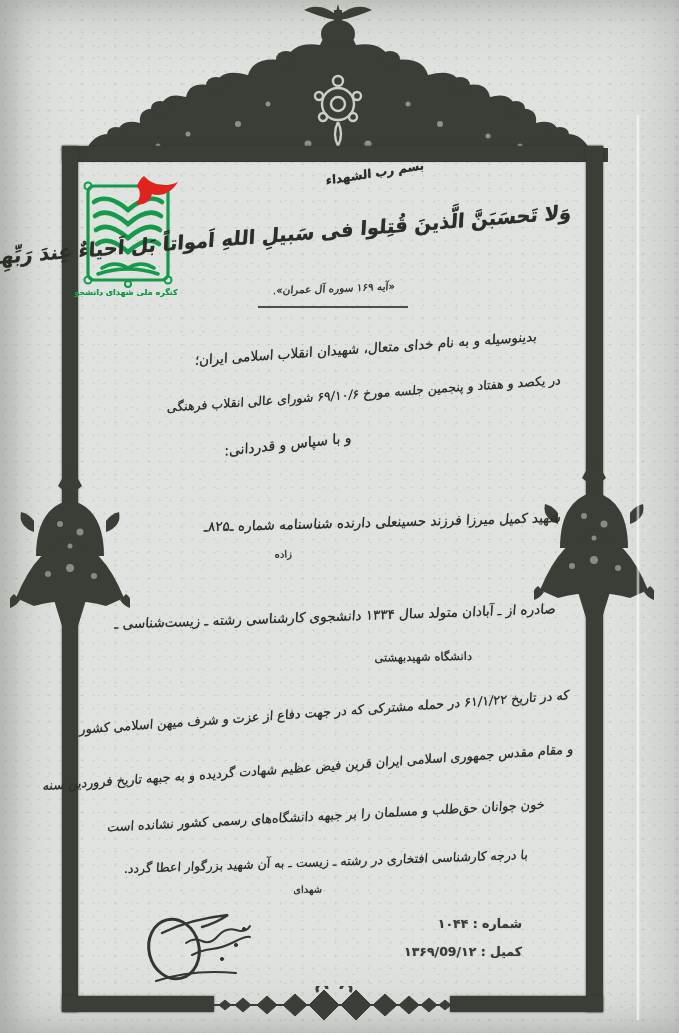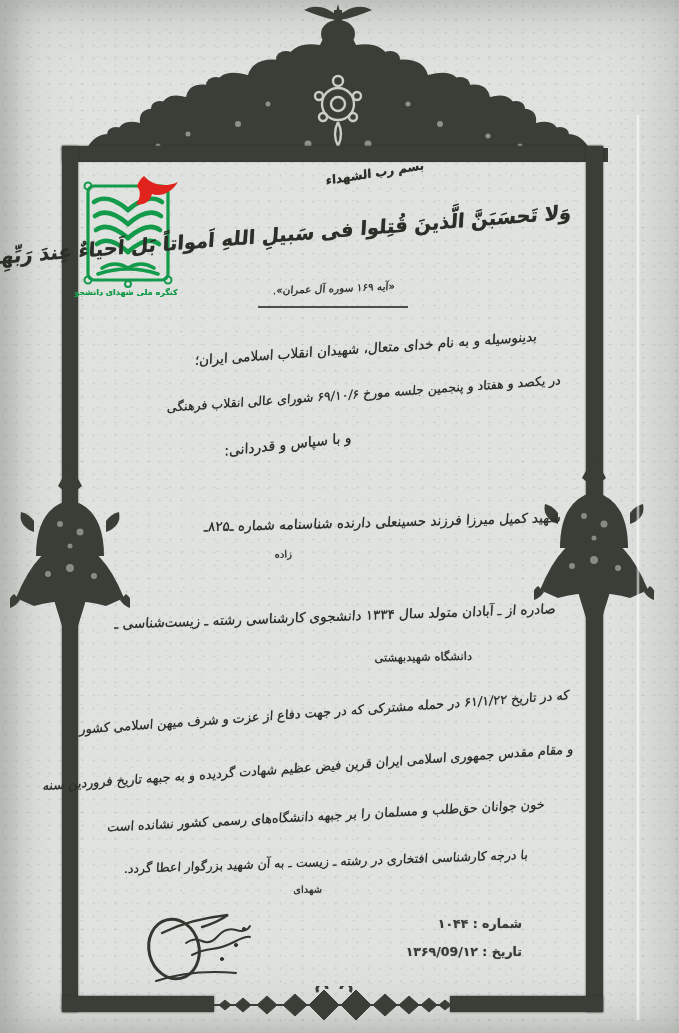--- a/index.html
+++ b/index.html
@@ -226,21 +226,21 @@
   <div class="hw ctr" style="left:88px;top:808px;width:476px;font-size:12.8px;transform:rotate(-3deg) skewX(-7deg);">خون جوانان حق‌طلب و مسلمان را بر جبهه دانشگاه‌های رسمی کشور نشانده است</div>
 
   <div class="hw ctr" style="left:100px;top:854px;width:452px;font-size:12.5px;transform:rotate(-2deg) skewX(-6deg);">با درجه کارشناسی افتخاری در رشته ـ زیست‌ ـ به آن شهید بزرگوار اعطا گردد.</div>
   <div class="hw" style="left:268px;top:884px;width:54px;font-size:10px;transform:rotate(-1deg);">شهدای</div>
 
   <div class="typed" style="left:388px;top:903px;width:134px;font-size:12.5px;margin-top:13px;">
     <span>شماره :</span>
     <span>۱۰۴۴</span>
   </div>
   <div class="typed" style="left:360px;top:944px;width:162px;font-size:12.5px;">
-    <span>تاریخ :</span>
+    <span>کمیل :</span>
     <span>۱۳۶۹/09/۱۲</span>
   </div>
 
   <div class="abs" style="left:132px;top:893px;">
     <svg width="170" height="100" viewBox="0 0 170 100">
       <g fill="none" stroke="#33372f" stroke-linecap="round">
         <ellipse cx="42" cy="56" rx="25" ry="30" stroke-width="3" transform="rotate(-14 42 56)"></ellipse>
         <path d="M30,40 Q58,26 96,22 Q84,30 70,34" stroke-width="2.4"></path>
         <path d="M54,50 q8,-6 16,-2 t16,-5 t18,-6 t14,-4" stroke-width="2"></path>
         <path d="M60,62 q10,-5 20,-6 t22,-7 t16,-5" stroke-width="2"></path>

